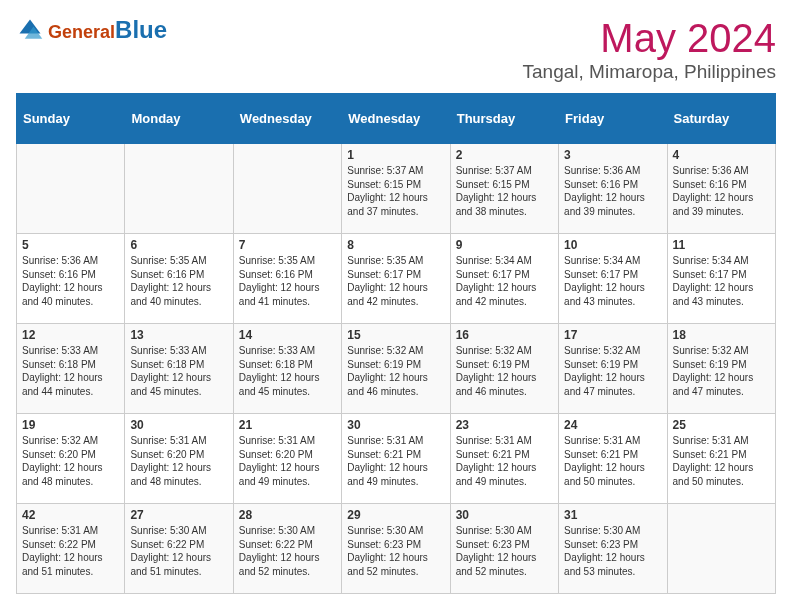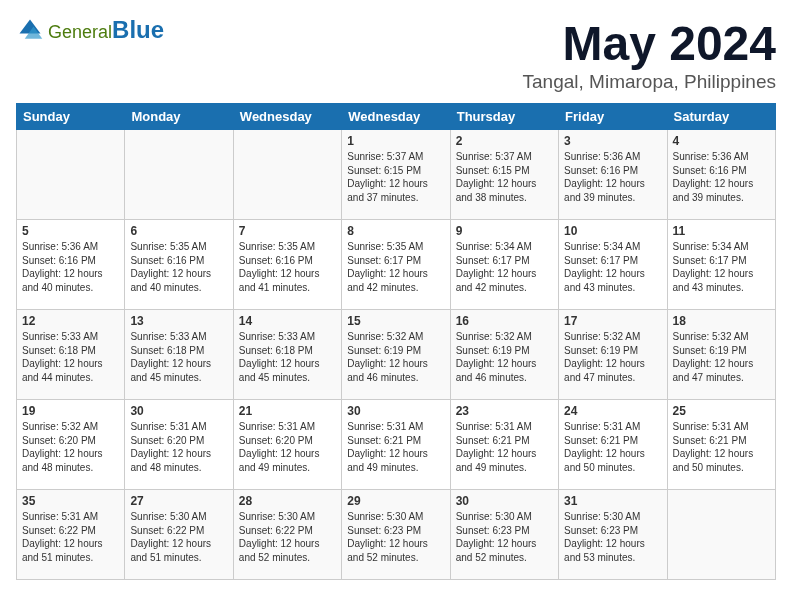--- a/index.html
+++ b/index.html
@@ -16,54 +16,54 @@
       align-items: flex-start;
       margin-bottom: 10px;
     }
     .logo {
       display: flex;
       align-items: center;
       gap: 4px;
     }
     .logo-text-general {
       font-size: 18px;
-      font-weight: normal;
-      color: #4d7c0f;
+      font-weight: bold;
+      color: #c2410c;
     }
     .logo-text-blue {
       font-size: 24px;
       font-weight: bold;
       color: #1a6faf;
     }
     .logo-icon {
       width: 28px;
       height: 28px;
     }
     .title-block {
       text-align: right;
     }
     .month-year {
-      font-size: 48px;
-      font-weight: bold;
-      color: #0f172a;
+      font-size: 40px;
+      font-weight: normal;
+      color: #be185d;
     }
     .location {
       font-size: 19px;
       color: #555;
     }
     table {
       width: 100%;
       border-collapse: collapse;
       table-layout: fixed;
     }
     thead tr th {
       background-color: #1a6faf;
       color: #fff;
       text-align: left;
-      padding: 5px 6px;
+      padding: 17px 6px;
       font-size: 13px;
       border: 1px solid #1a6faf;
     }
     tbody tr td {
       border: 1px solid #ccc;
       vertical-align: top;
       padding: 4px 5px;
       font-size: 10.5px;
       color: #333;
       min-height: 80px;
@@ -300,21 +300,21 @@
         <td>
           <span class="day-num">25</span>
           <div class="day-info" style="white-space: pre-line;">Sunrise: 5:31 AM
 Sunset: 6:21 PM
 Daylight: 12 hours
 and 50 minutes.</div>
         </td>
       </tr>
       <tr>
         <td>
-          <span class="day-num">35</span>
+          <span class="day-num">42</span>
           <div class="day-info" style="white-space: pre-line;">Sunrise: 5:31 AM
 Sunset: 6:22 PM
 Daylight: 12 hours
 and 51 minutes.</div>
         </td>
         <td>
           <span class="day-num">27</span>
           <div class="day-info" style="white-space: pre-line;">Sunrise: 5:30 AM
 Sunset: 6:22 PM
 Daylight: 12 hours

